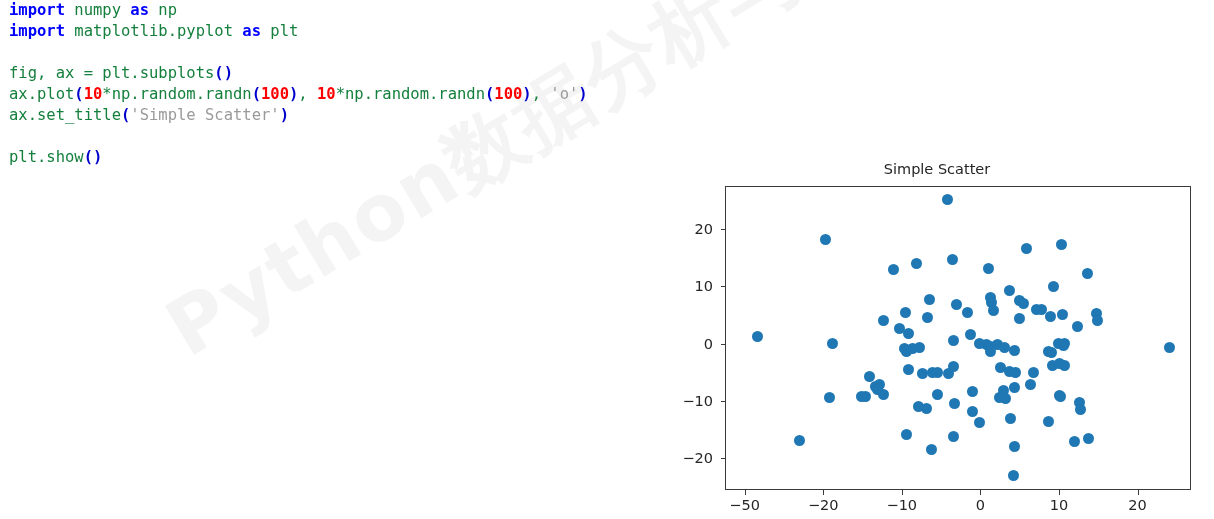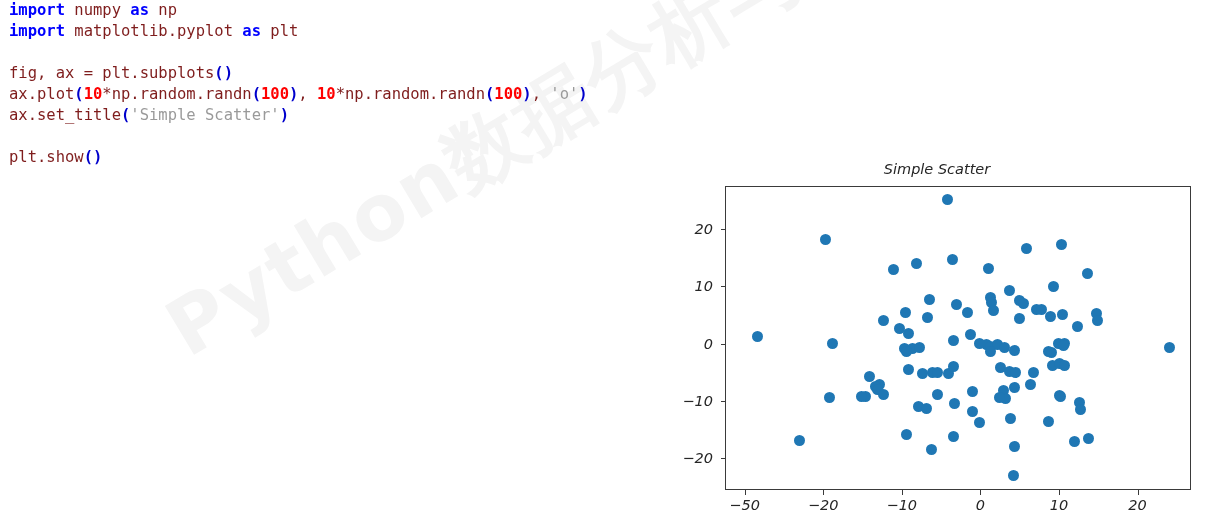--- a/index.html
+++ b/index.html
@@ -47,33 +47,32 @@
     line-height: 21px;
     white-space: pre;
     color: #000000;
   }
   #code-panel .code-line {
     height: 21px;
     padding-left: 9px;
   }
   .tok-kw      { color: #0000ff; font-weight: 700; }
   .tok-kw2     { color: #0000ff; font-weight: 700; }
-  .tok-plain   { color: #7f1d1d; }
+  .tok-plain   { color: #15803d; }
   .tok-num     { color: #ff0000; font-weight: 700; }
   .tok-paren   { color: #0000cc; font-weight: 700; }
   .tok-str     { color: #9a9a9a; }
 
   
   #figure {
     position: absolute;
     left: 660px;
     top: 150px;
     width: 554px;
     height: 369px;
-    font-style: italic;
   }
   #fig-title {
     position: absolute;
     left: 0;
     top: 11px;
     width: 554px;
     text-align: center;
     font-family: "DejaVu Sans", sans-serif;
     font-size: 14.5px;
     color: #262626;

